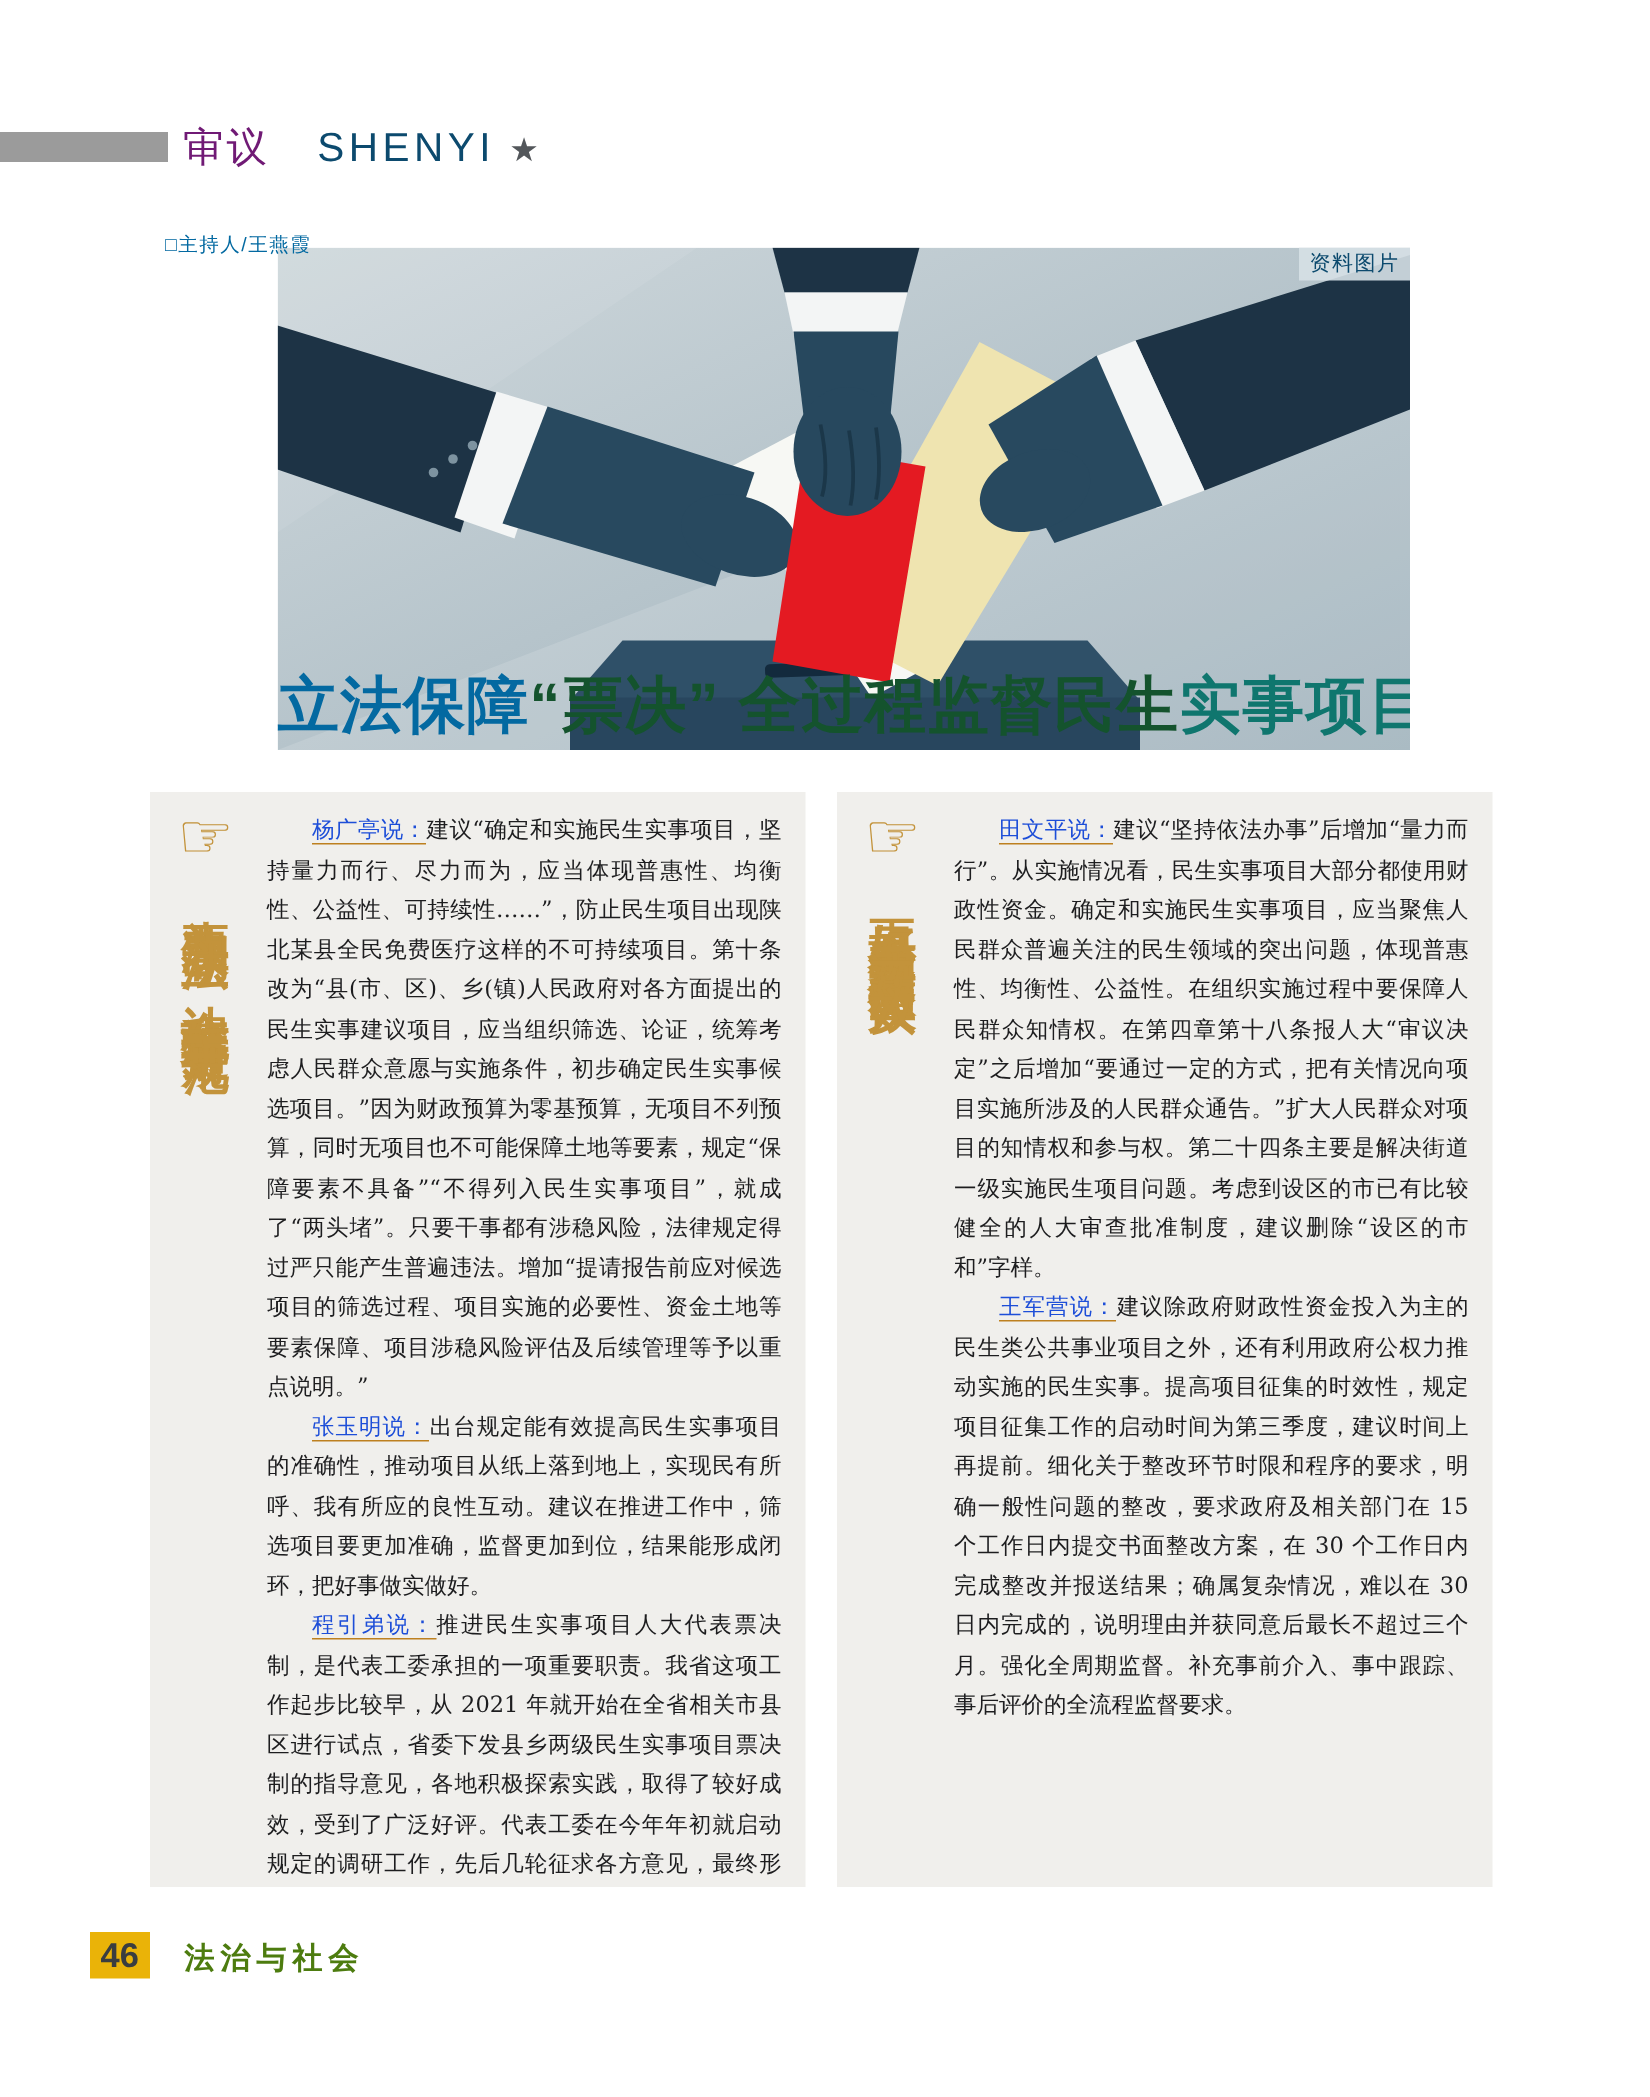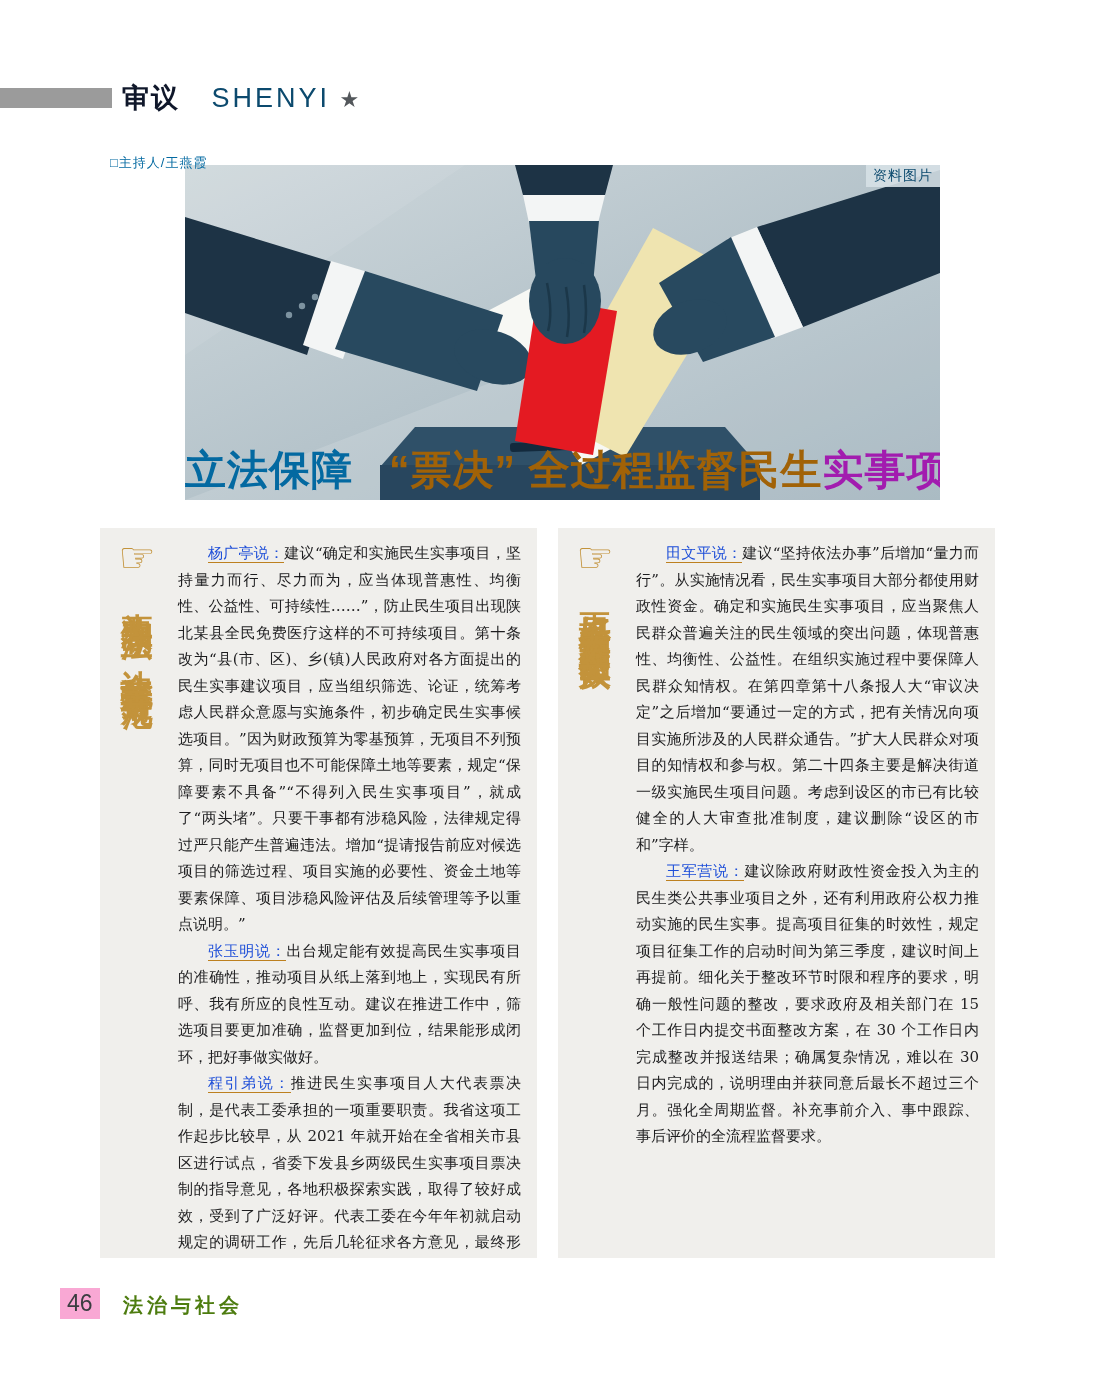--- a/index.html
+++ b/index.html
@@ -5,40 +5,40 @@
   * { margin:0; padding:0; box-sizing:border-box; }
   html,body { background:#ffffff; }
   .page {
     position:relative; width:1100px; height:1398px; margin:0 auto;
     background:#ffffff; overflow:hidden;
     font-family:"Liberation Sans", sans-serif;
   }
   
   .top-bar { position:absolute; left:0; top:88px; width:112px; height:20px; background:#9b9b9b; }
   .header-title { position:absolute; left:122px; top:80px; font-size:27px; white-space:nowrap; }
-  .header-title .cn { color:#0f172a; font-weight:bold; letter-spacing:2px; }
+  .header-title .cn { color:#701a75; font-weight:normal; letter-spacing:2px; }
   .header-title .en { color:#0c4a6e; letter-spacing:3px; margin-left:24px; }
   .header-title .star { color:#53575b; font-size:22px; margin-left:2px; }
   
   .caption { position:absolute; left:110px; top:154px; z-index:5; font-size:13px; color:#0369a1; letter-spacing:1px; }
   
   .illustration { position:absolute; left:185px; top:165px; width:755px; height:335px; overflow:hidden; }
   .illustration svg { position:absolute; left:0; top:0; }
   .credit {
     position:absolute; top:0; right:0; z-index:4;
     background:rgba(214,224,229,0.9); color:#0c4a6e;
     font-size:14px; padding:2px 7px; letter-spacing:1px;
   }
   .headline {
     position:absolute; bottom:2px; left:0; right:0; z-index:4;
     text-align:center; font-weight:bold; font-size:41px; letter-spacing:1px; white-space:nowrap;
   }
   .headline .h-blue  { color:#0369a1; }
-  .headline .h-white { color:#a16207;margin-left:36px; }
-  .headline .h-blue2 { color:#a21caf; }
+  .headline .h-white { color:#14532d; }
+  .headline .h-blue2 { color:#0f766e; }
   
   .column {
     position:absolute; top:528px; width:437px; height:730px;
     background:#f0efec; display:flex; overflow:hidden;
   }
   .column.left  { left:100px; }
   .column.right { left:558px; }
   .col-side { width:74px; display:flex; flex-direction:column; align-items:center; padding-top:8px; flex:none; }
   .hand-icon { color:#c3933b; font-size:42px; line-height:44px; height:48px; }
   .v-heading {
@@ -49,21 +49,21 @@
   .col-body {
     flex:1; padding:12px 16px 0 4px;
     font-family:"DejaVu Serif", serif;
     font-size:15px; line-height:26.5px; text-align:justify; color:#1d1d1f;
   }
   .col-body p { text-indent:2em; margin:0; }
   .speaker { color:#1d4ed8; border-bottom:1px solid #bd801f; }
   
   .page-num {
     position:absolute; left:60px; top:1288px;
-    background:#f9a8d4; color:#3a3d40; font-size:23px; padding:2px 7px;
+    background:#eab308; color:#3a3d40; font-size:23px; padding:2px 7px;font-weight:bold;
   }
   .mag-name {
     position:absolute; left:123px; top:1292px;
     color:#4d7c0f; font-size:20px; font-weight:bold; letter-spacing:4px;
   }
 </style>
 </head>
 <body>
 
 <div class="page">

